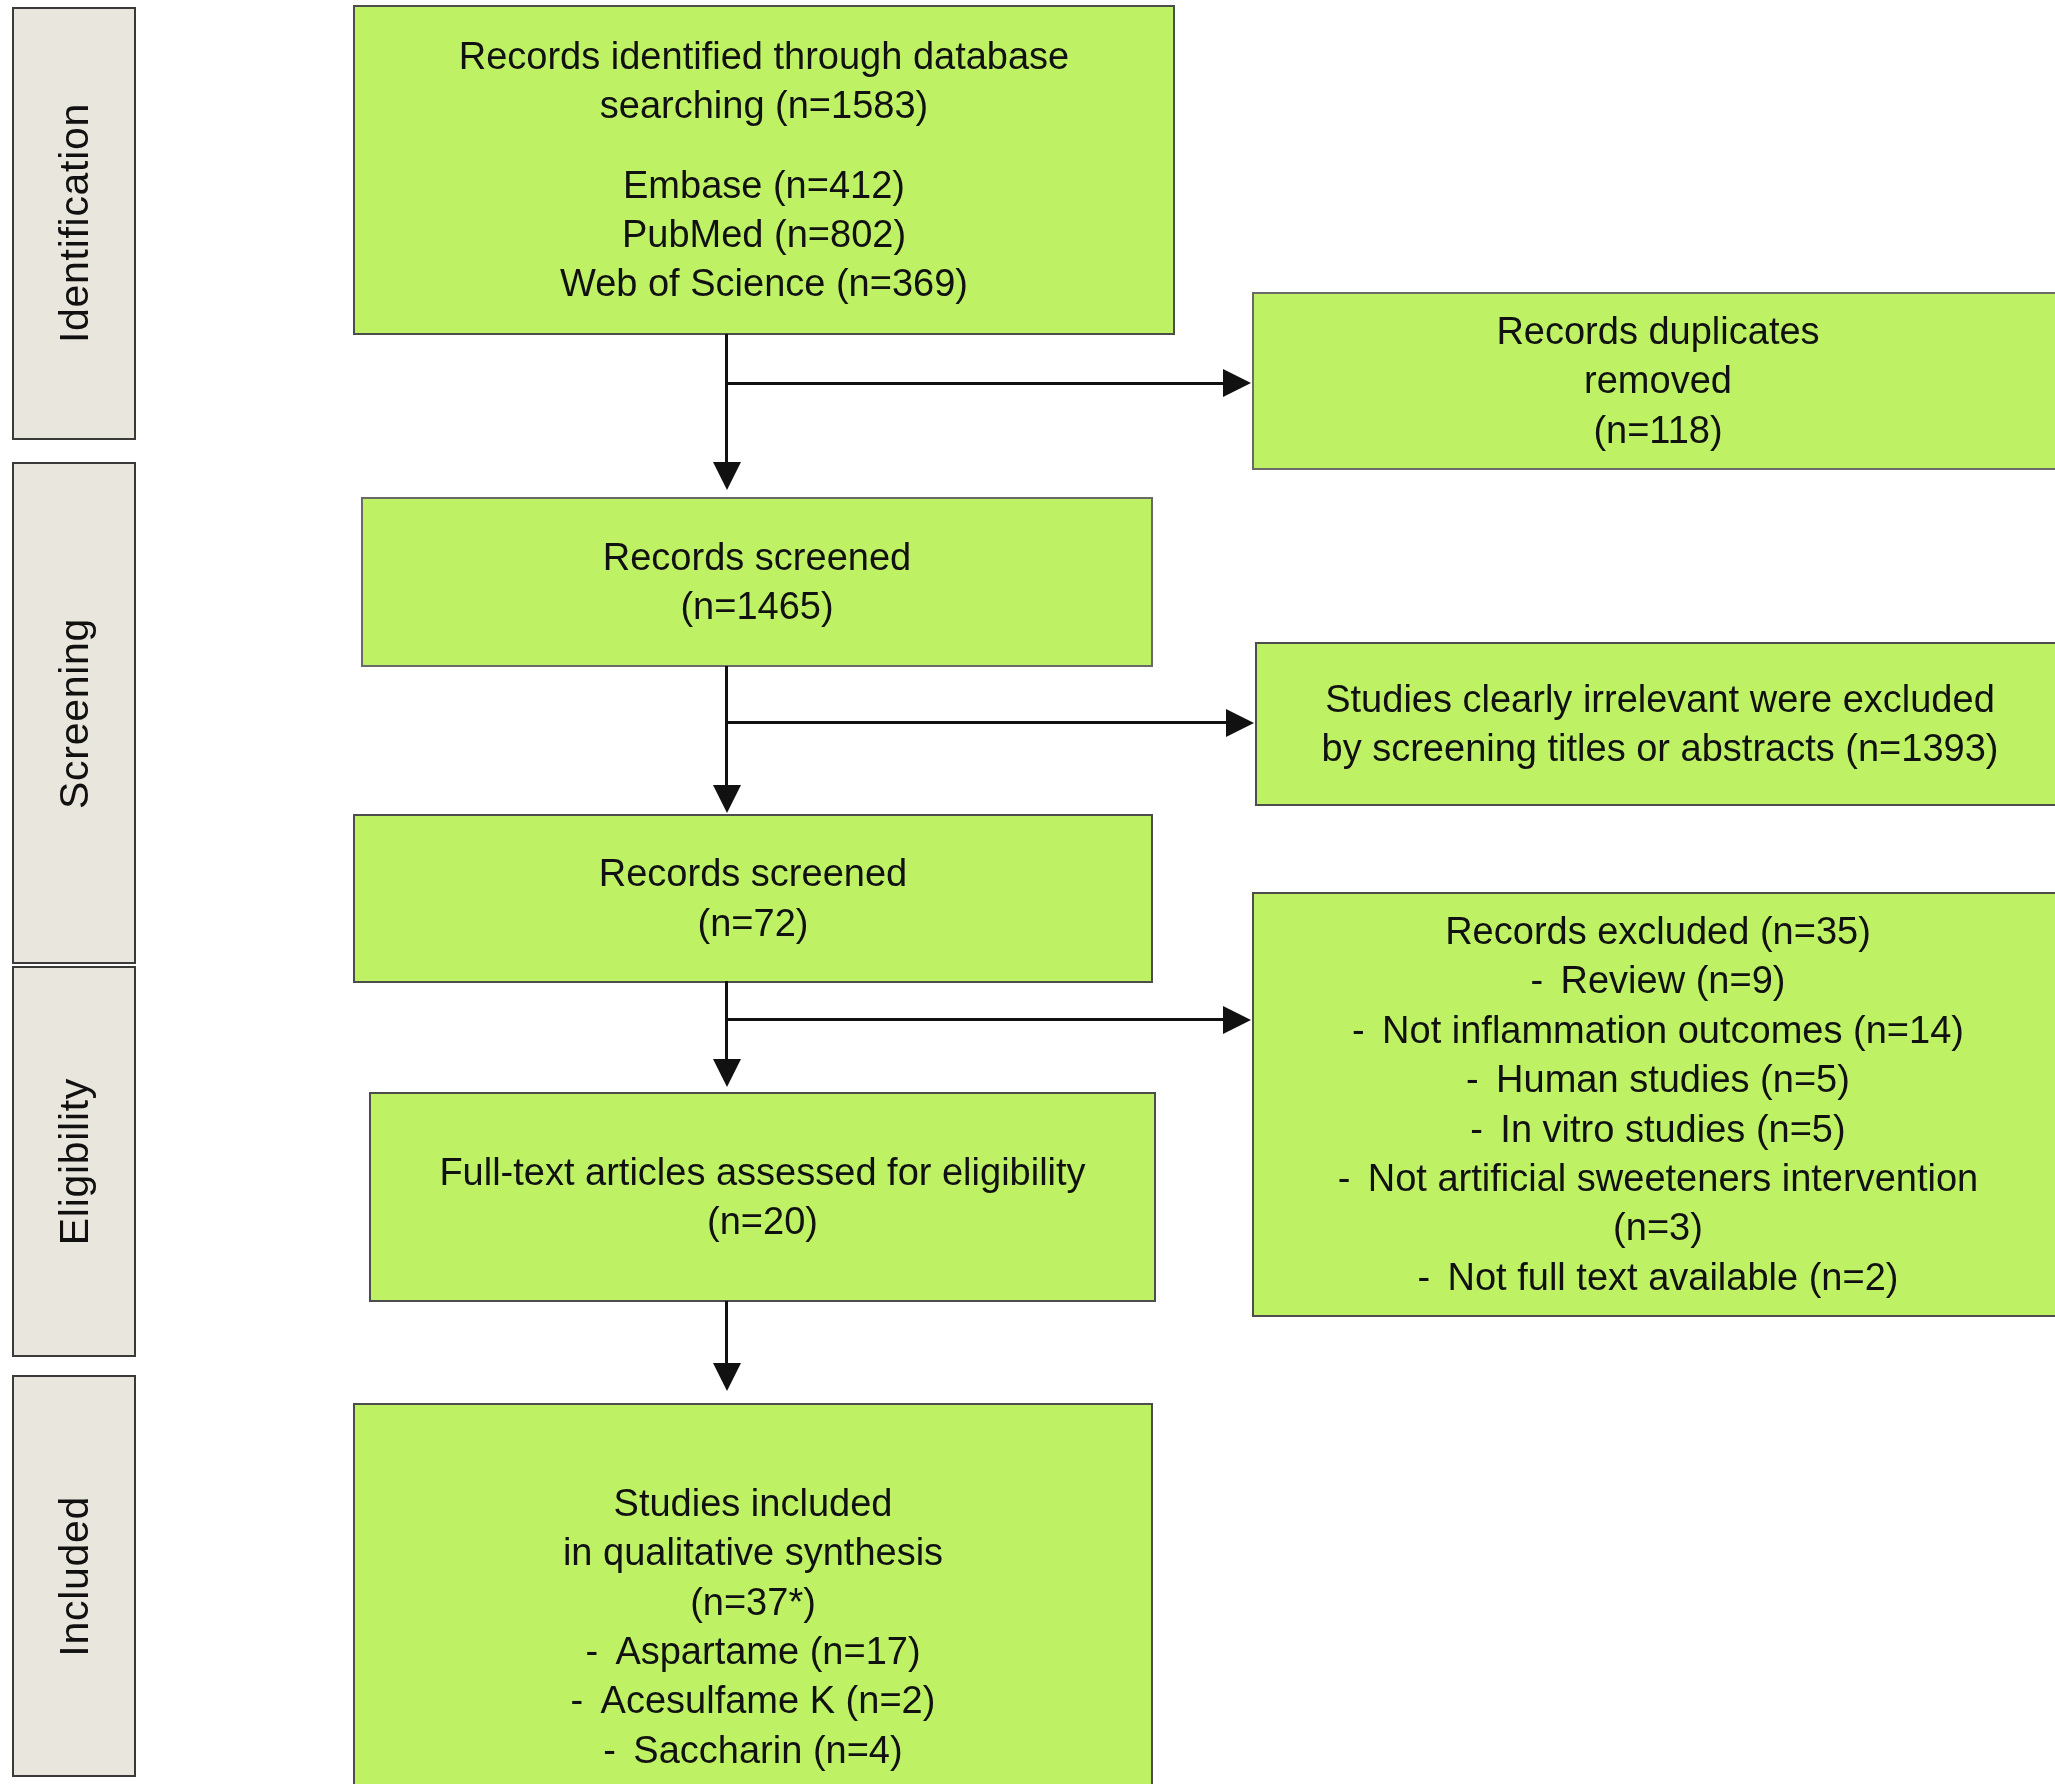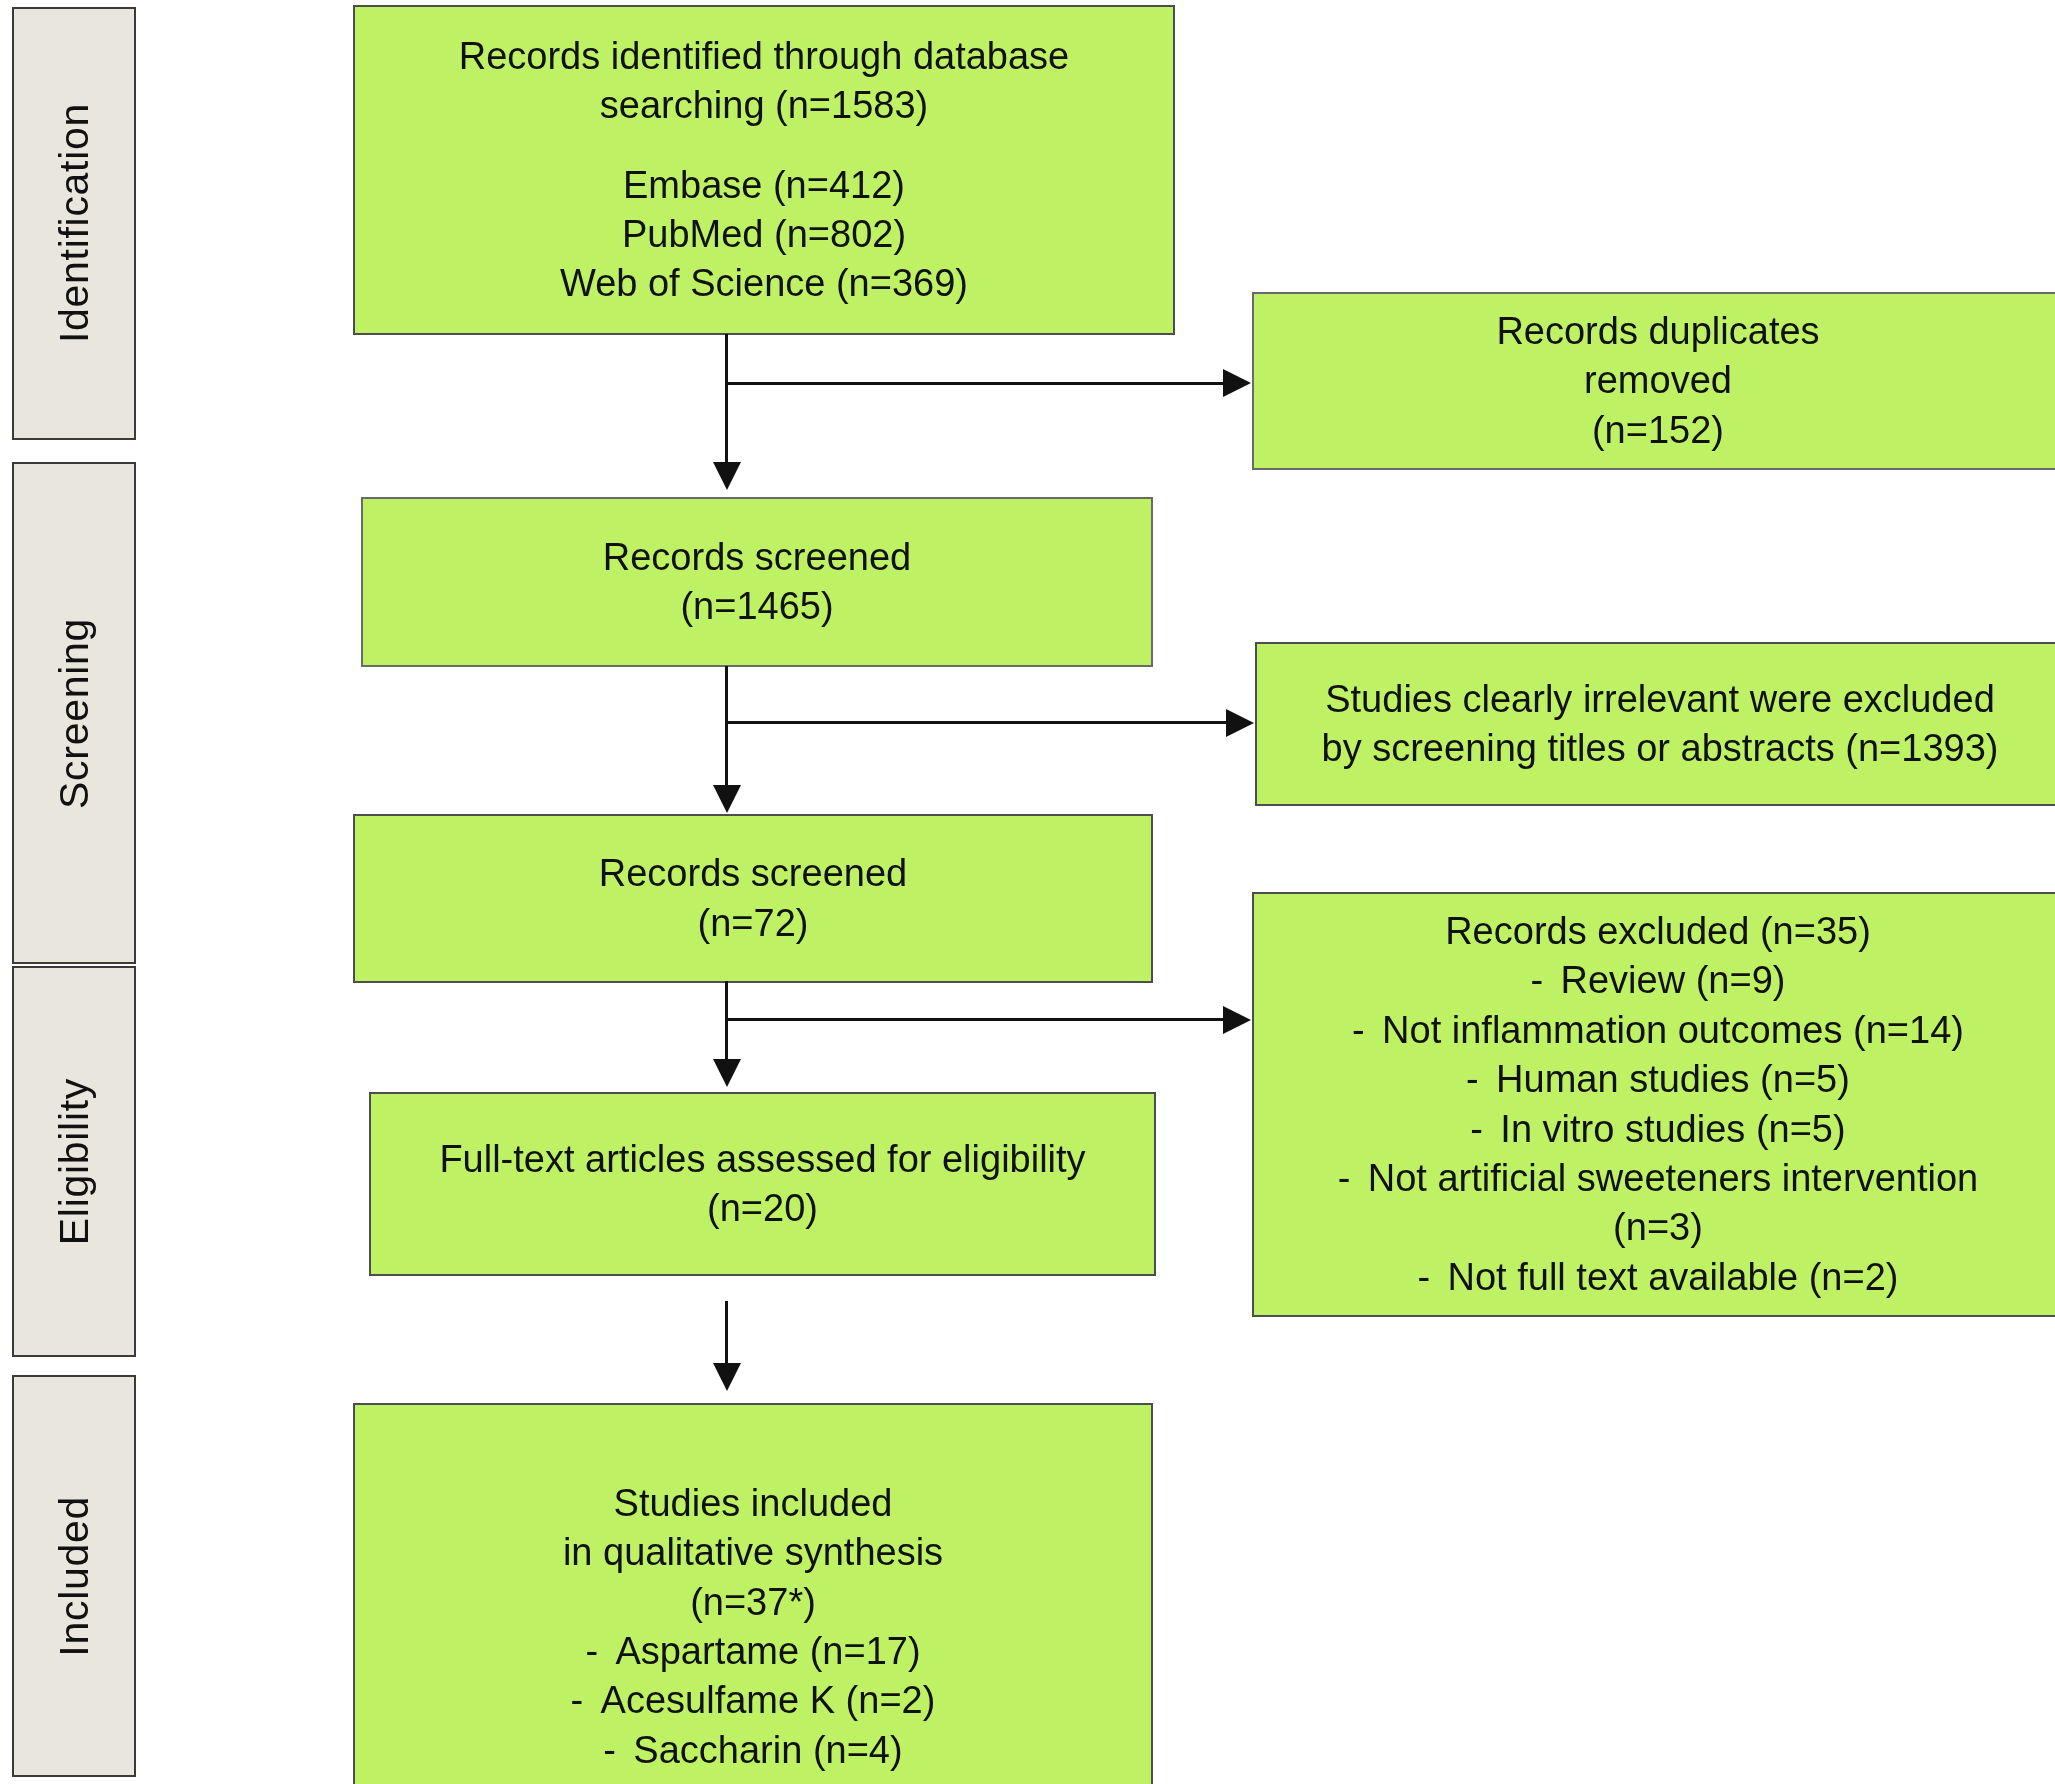--- a/index.html
+++ b/index.html
@@ -121,21 +121,21 @@
   <div class="flow-box thin" style="left:361px; top:497px; width:792px; height:170px;">
     <span class="ln">Records screened</span>
     <span class="ln">(n=1465)</span>
   </div>
 
   <div class="flow-box" style="left:353px; top:814px; width:800px; height:169px;">
     <span class="ln">Records screened</span>
     <span class="ln">(n=72)</span>
   </div>
 
-  <div class="flow-box" style="left:369px; top:1092px; width:787px; height:184px;">
+  <div class="flow-box" style="left:369px; top:1092px; width:787px; height:210px;">
     <span class="ln">Full-text articles assessed for eligibility</span>
     <span class="ln">(n=20)</span>
   </div>
 
   <div class="flow-box" style="left:353px; top:1403px; width:800px; height:448px;">
     <span class="ln">Studies included</span>
     <span class="ln">in qualitative synthesis</span>
     <span class="ln">(n=37*)</span>
     <span class="bul">
       <span class="dash">-</span><span>Aspartame (n=17)</span>
@@ -144,21 +144,21 @@
       <span class="dash">-</span><span>Acesulfame K (n=2)</span>
     </span>
     <span class="bul">
       <span class="dash">-</span><span>Saccharin (n=4)</span>
     </span>
   </div>
 
   <div class="flow-box thin" style="left:1252px; top:292px; width:812px; height:178px;">
     <span class="ln">Records duplicates</span>
     <span class="ln">removed</span>
-    <span class="ln">(n=152)</span>
+    <span class="ln">(n=118)</span>
   </div>
 
   <div class="flow-box" style="left:1255px; top:642px; width:810px; height:164px;">
     <span class="ln">Studies clearly irrelevant were excluded</span>
     <span class="ln">by screening titles or abstracts (n=1393)</span>
   </div>
 
   <div class="flow-box" style="left:1252px; top:892px; width:812px; height:425px;">
     <span class="ln">Records excluded (n=35)</span>
     <span class="bul">

